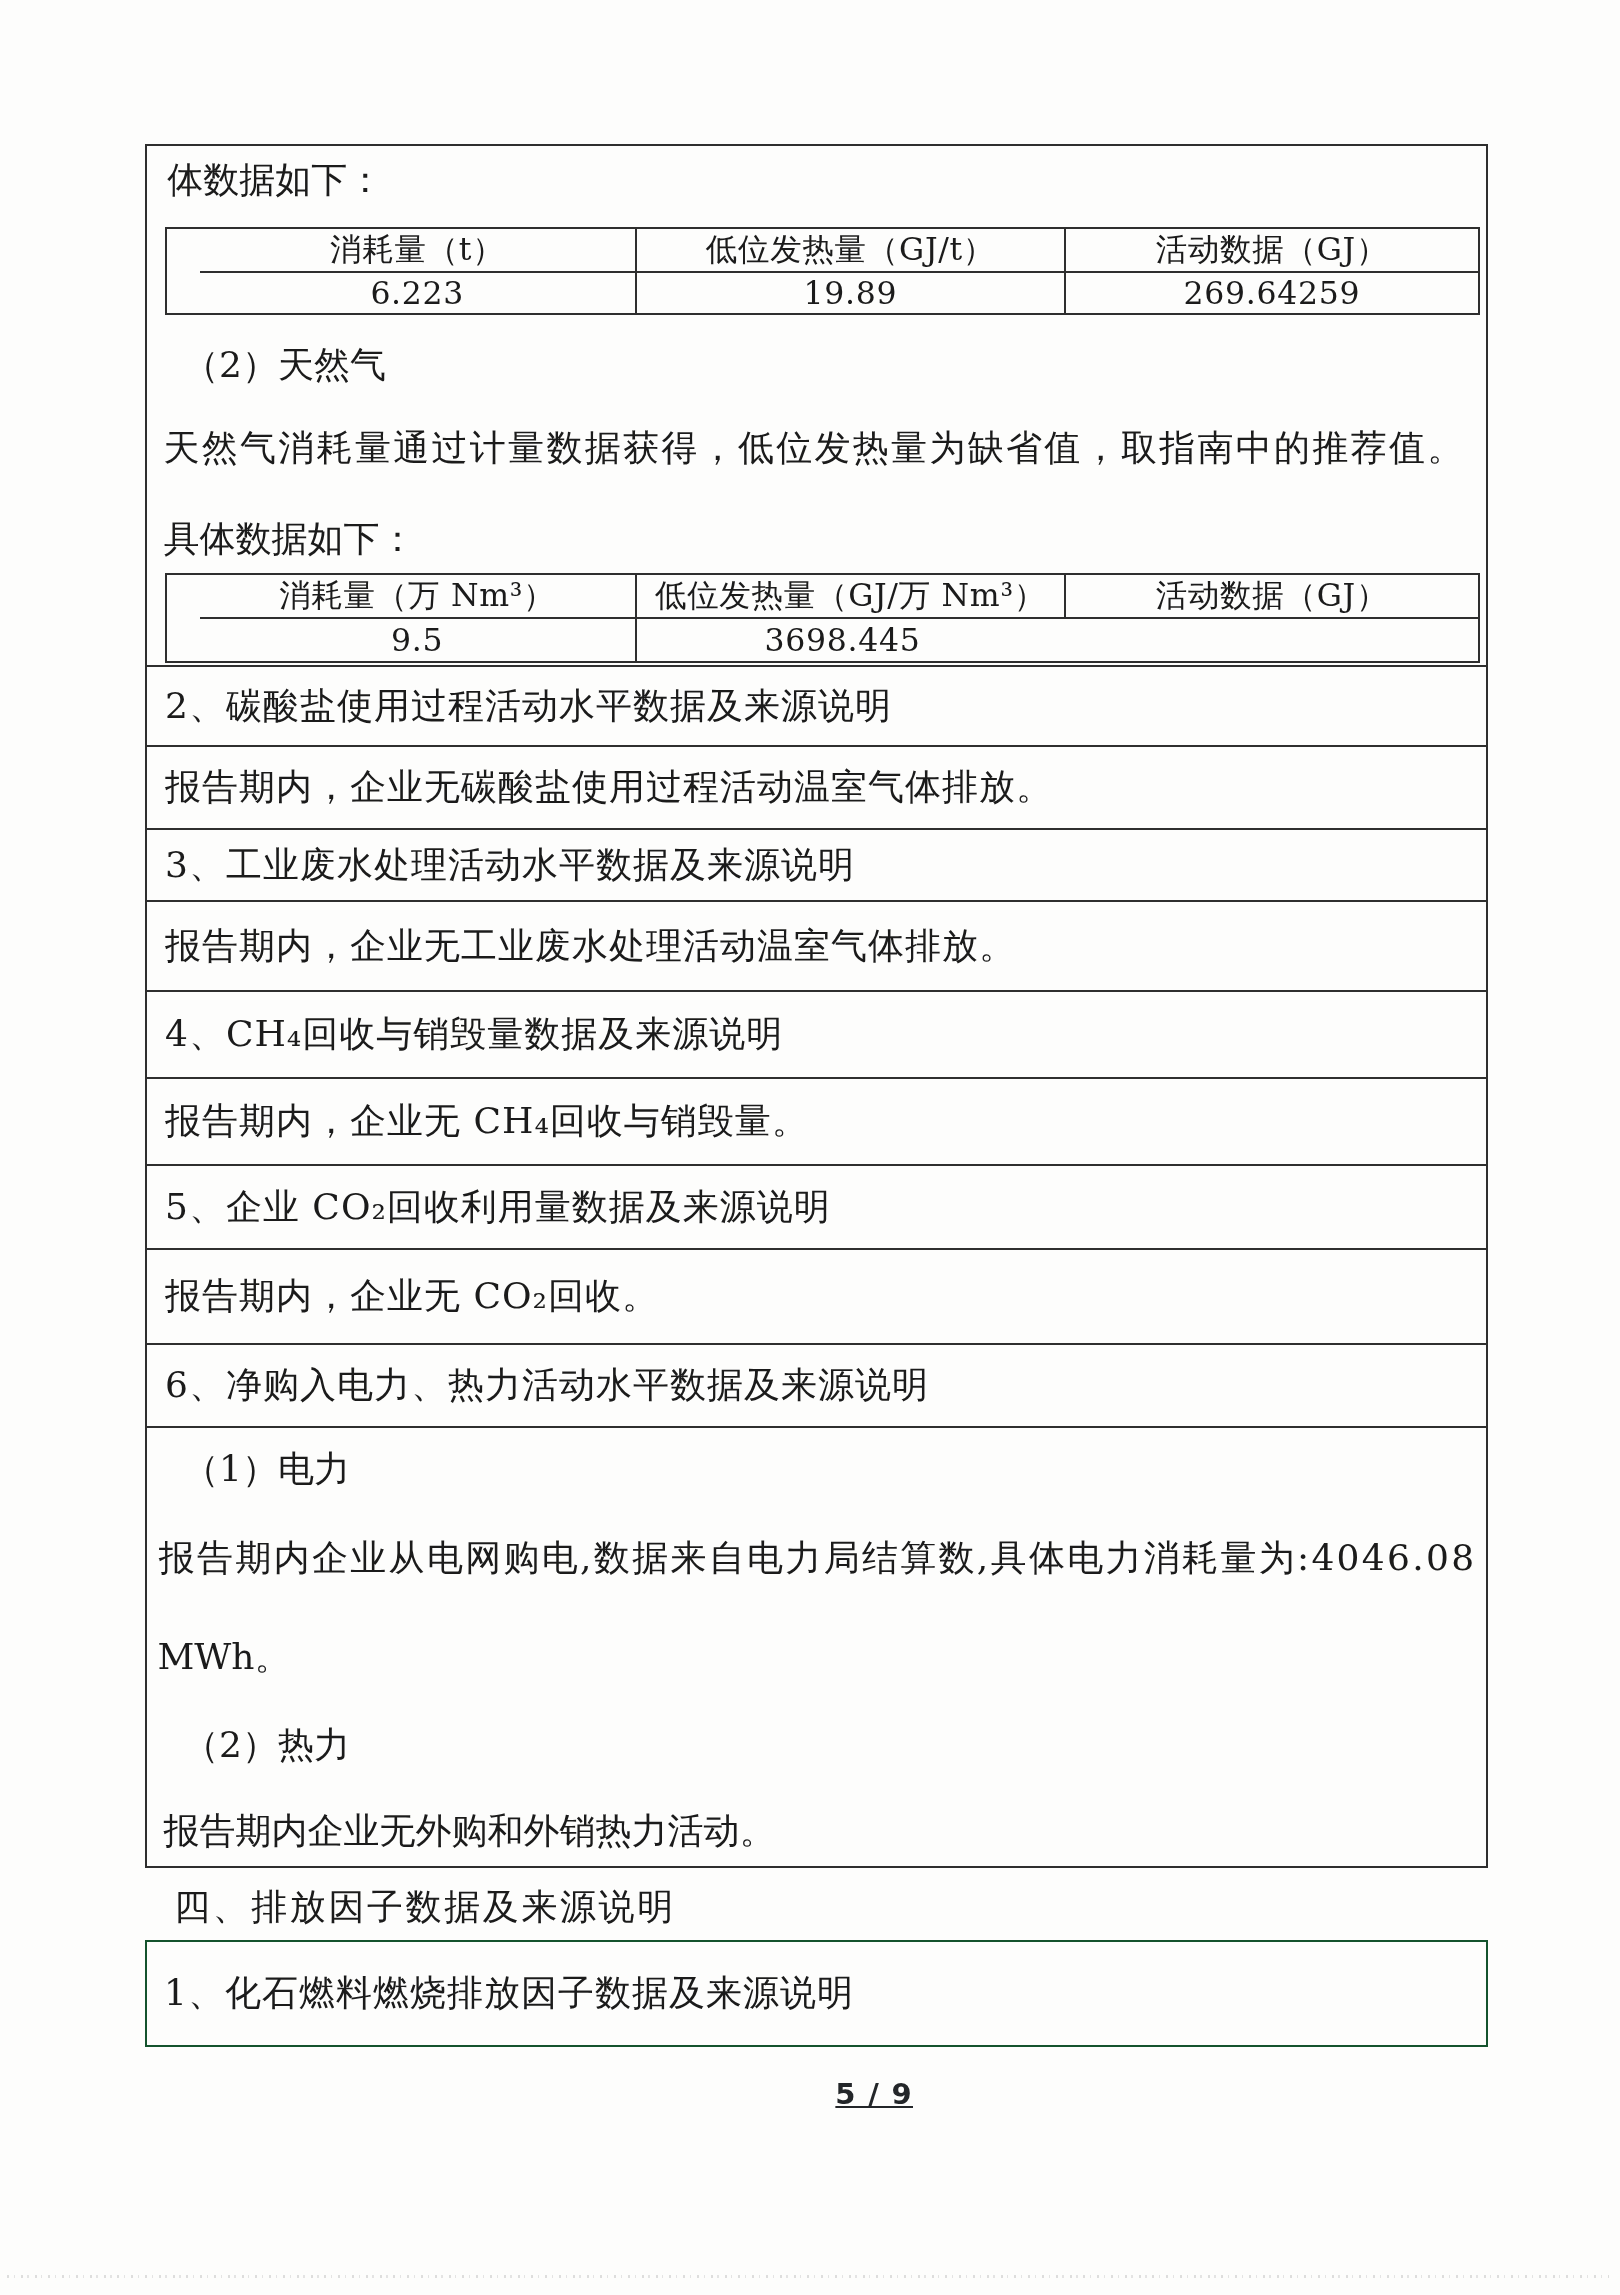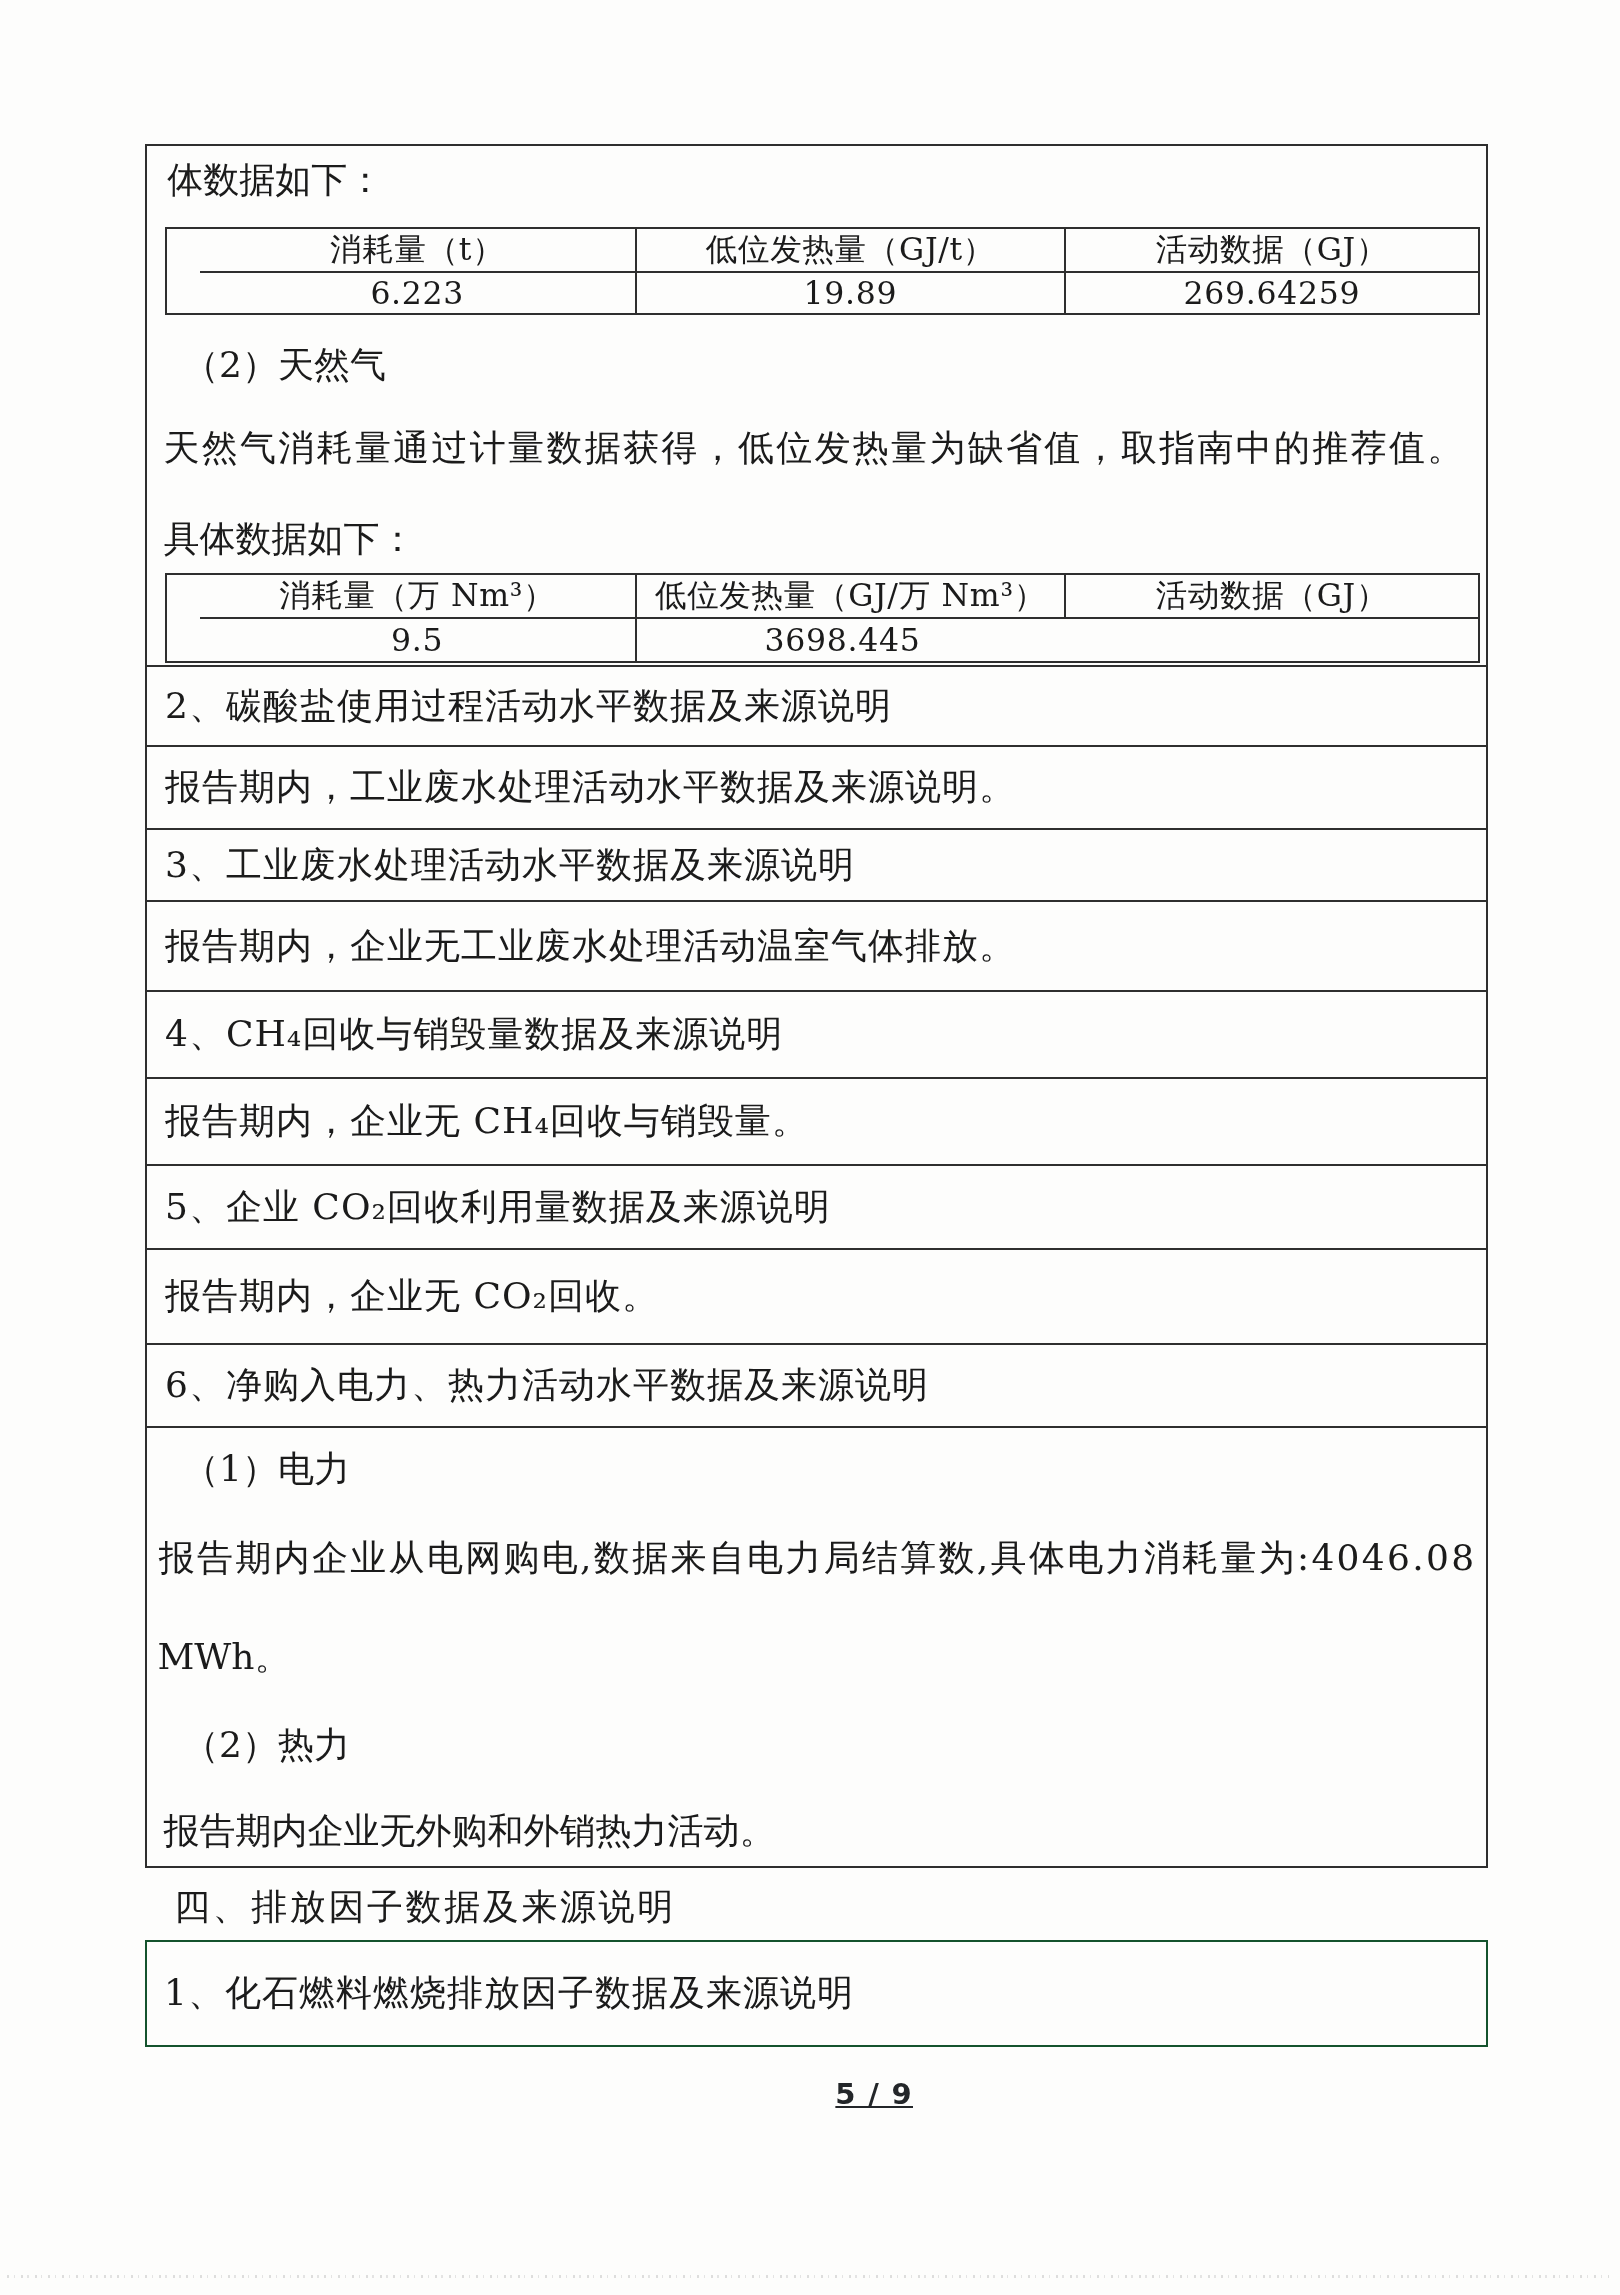--- a/index.html
+++ b/index.html
@@ -106,21 +106,21 @@
         </div>
         <div class="itr">
           <div class="itd c1">9.5</div>
           <div class="itd c3">3698.445</div>
         </div>
       </div>
     </div>
 
     <div class="trow rowtext" style="height:80px;">2、碳酸盐使用过程活动水平数据及来源说明</div>
 
-    <div class="trow rowtext" style="height:83px;">报告期内，工业废水处理活动水平数据及来源说明。</div>
+    <div class="trow rowtext" style="height:83px;">报告期内，企业无碳酸盐使用过程活动温室气体排放。</div>
 
     <div class="trow rowtext" style="height:72px;">3、工业废水处理活动水平数据及来源说明</div>
 
     <div class="trow rowtext" style="height:90px;">报告期内，企业无工业废水处理活动温室气体排放。</div>
 
     <div class="trow rowtext" style="height:87px;">4、CH₄回收与销毁量数据及来源说明</div>
 
     <div class="trow rowtext" style="height:87px;">报告期内，企业无 CH₄回收与销毁量。</div>
 
     <div class="trow rowtext" style="height:84px;">5、企业 CO₂回收利用量数据及来源说明</div>

